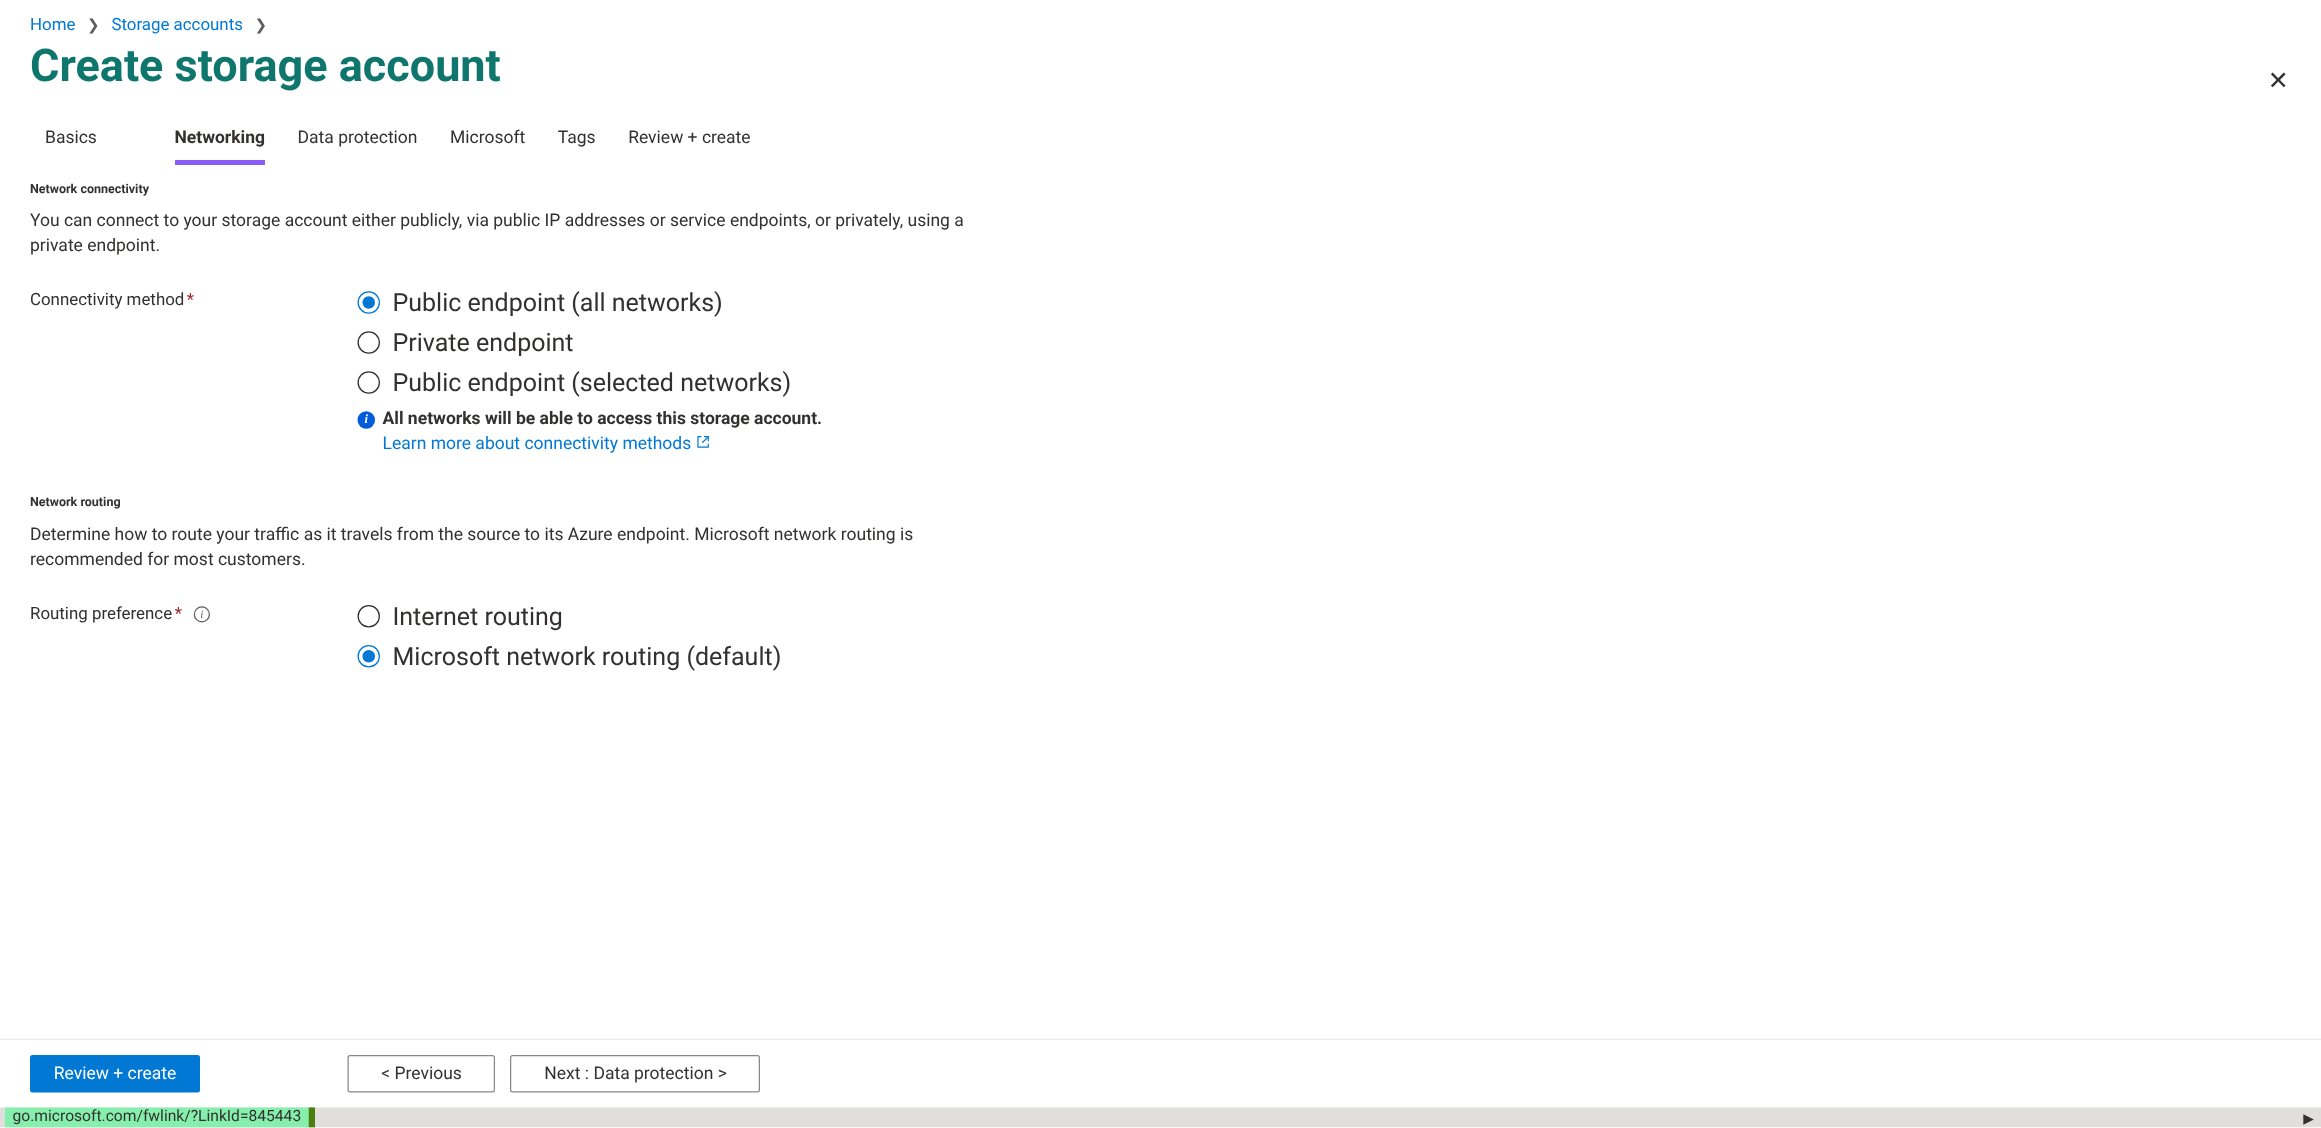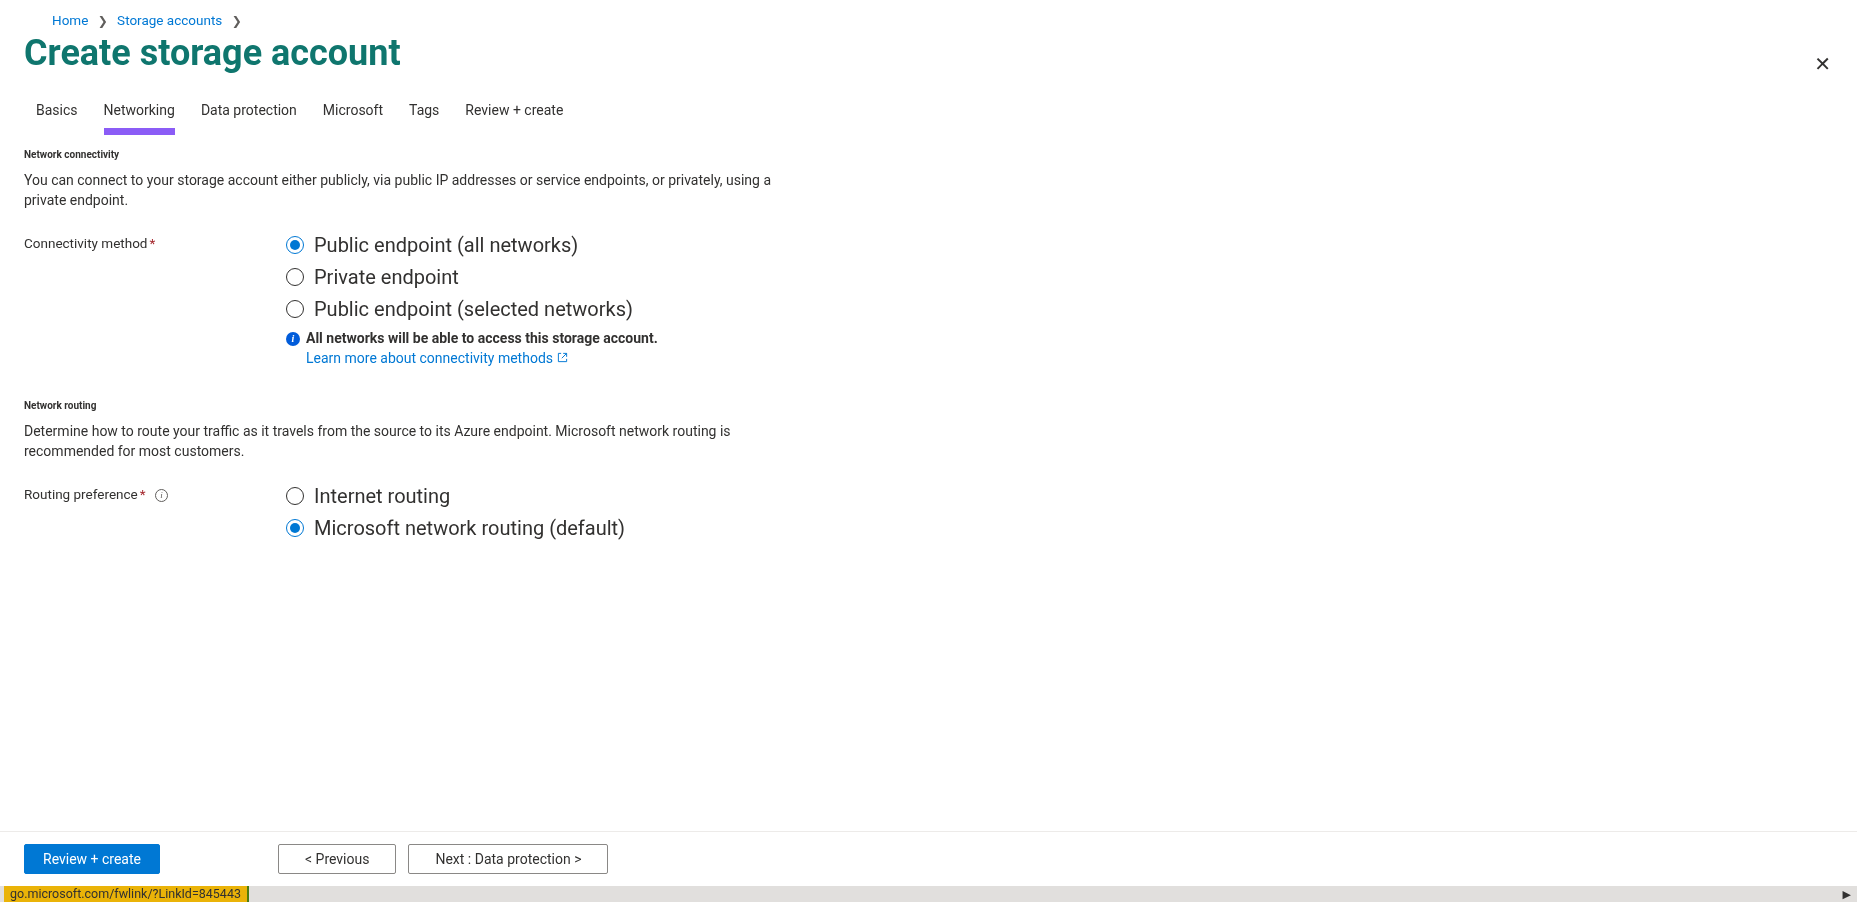--- a/index.html
+++ b/index.html
@@ -22,21 +22,20 @@
     }
     .content-area {
       padding: 12px 24px 0 24px;
       flex: 1 1 auto;
       overflow: hidden;
     }
     .breadcrumb {
       font-size: 13.5px;
       color: #0078d4;
       margin-bottom: 4px;
-      margin-left: 28px;
     }
     .breadcrumb a {
       color: #0078d4;
       text-decoration: none;
     }
     .breadcrumb .chev {
       color: #605e5c;
       padding: 0 6px;
       font-size: 12px;
     }
@@ -68,23 +67,24 @@
       margin-bottom: 14px;
     }
     .tab {
       font-size: 14px;
       color: #323130;
       padding-bottom: 10px;
       cursor: pointer;
       border-bottom: 3px solid transparent;
     }
     .tab.active {
-      font-weight: 400;
-      border-bottom: 7px solid #8b5cf6;
-      color: #323130;
+      font-weight: 700;
+      border-bottom: 4px solid #8b5cf6;
+      color: #323130;
+      margin-left: 36px;
     }
     .section-heading {
       font-size: 10px;
       font-weight: 700;
       margin-bottom: 10px;
       margin-top: 10px;
       color: #323130;
     }
     .section-desc {
       font-size: 14px;
@@ -238,24 +238,24 @@
       font-size: 12.5px;
       color: #323130;
       padding-left: 4px;
       padding-right: 6px;
     }
     .status-caret {
       font-size: 11px;
       color: #323130;
     }
     .status-url {
-      background: #eab308;
+      background: #86efac;
       padding: 0 6px;
       line-height: 16px;
-      border-right: 2px solid #4d7c0f;
+      border-right: 5px solid #4d7c0f;
     }
     .sect2 {
       margin-top: 34px;
     }
   </style>
 </head>
 <body>
 
 <div class="page">
 

